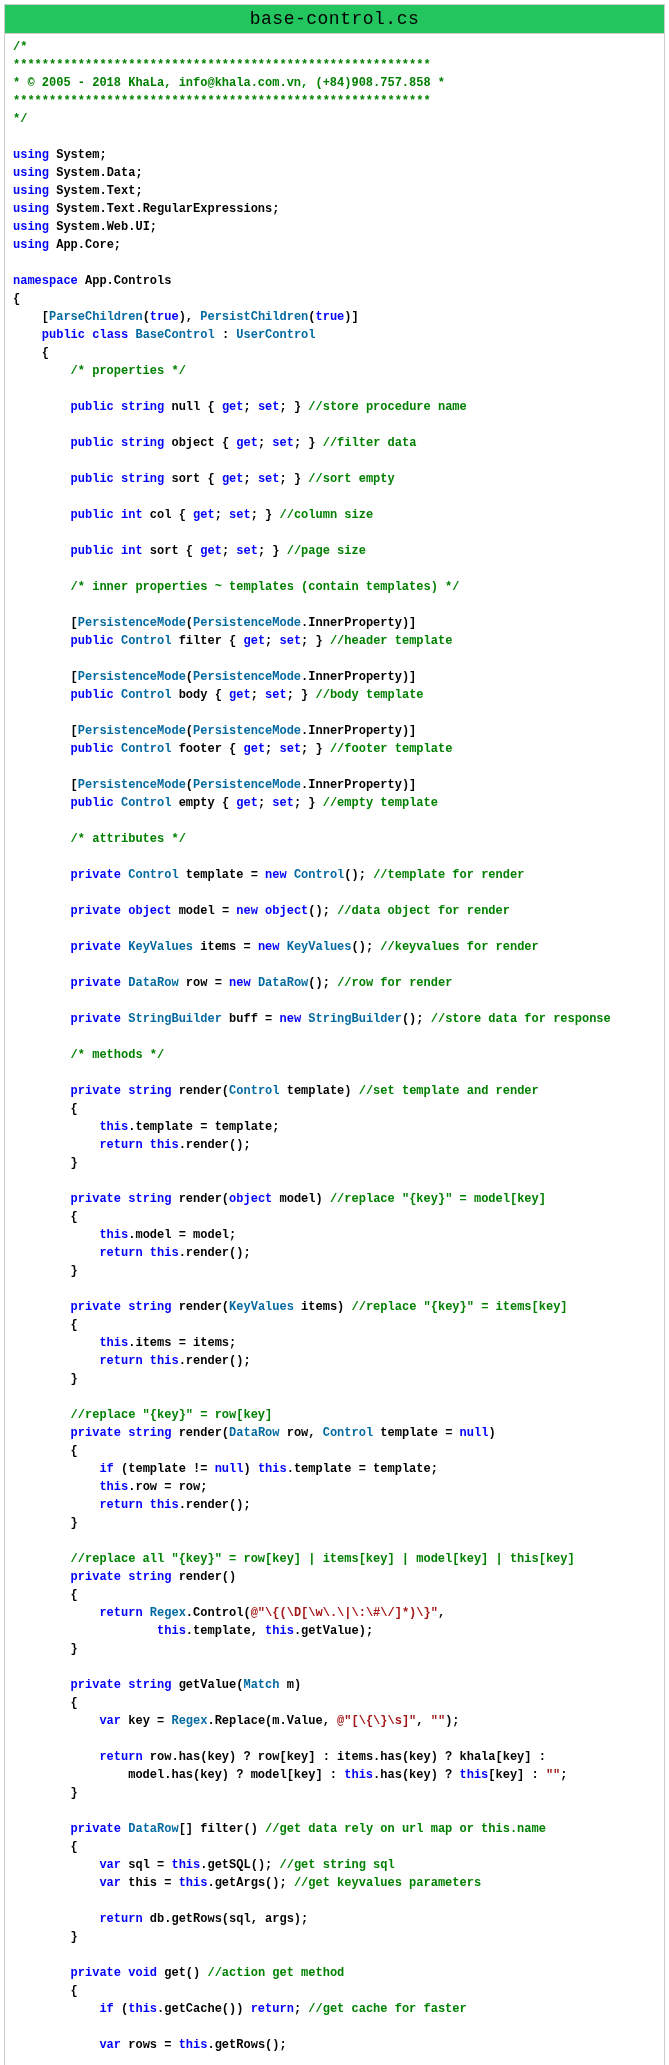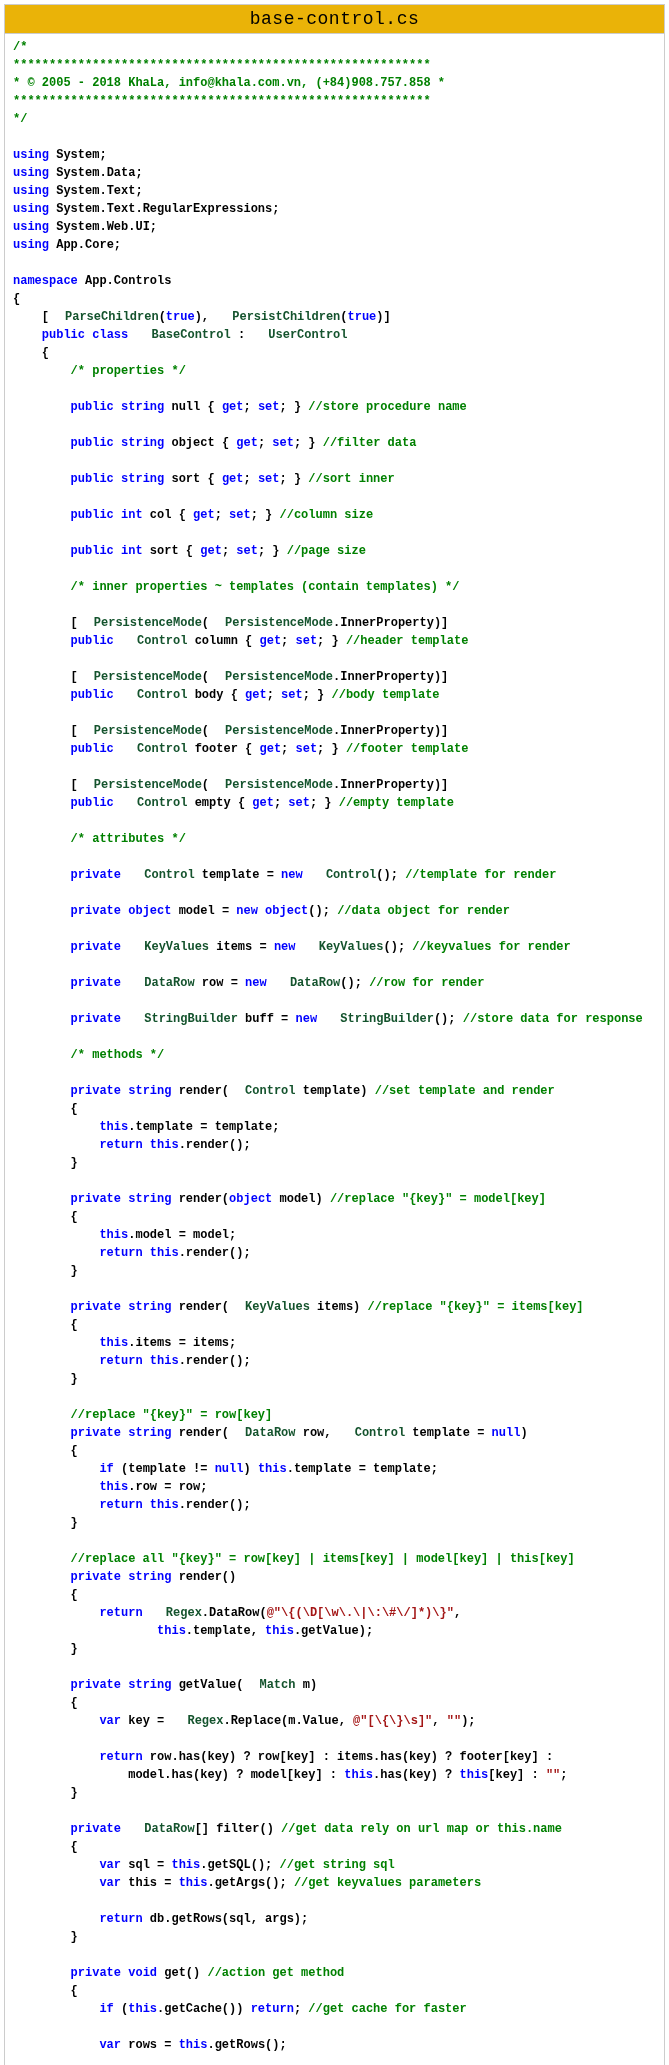--- a/index.html
+++ b/index.html
@@ -8,39 +8,39 @@
     font-size: 12px;
     background: #fff;
     width: 669px;
   }
   .container {
     border: 1px solid #ccc;
     background: #fff;
     margin: 4px;
   }
   .titlebar {
-    background: #eab308;
+    background: #22c55e;
     text-align: center;
     font-family: "Consolas", "Courier New", monospace;
     font-size: 18px;
     padding: 4px 0;
     border-bottom: 1px solid #ccc;
     letter-spacing: 0.5px;
   }
   pre.code {
     padding: 4px 8px 8px 8px;
     font-family: "Consolas", "Courier New", monospace;
     font-size: 12px;
     line-height: 1.5;
     white-space: pre;
     font-weight: bold;
   }
   .c-green   { color: #008000; }
   .c-blue    { color: #0000ff; }
-  .c-teal    { color: #14532d; margin-left: 16px; }
+  .c-teal    { color: #0369a1; }
   .c-maroon  { color: #a31515; }
   .c-black   { color: #000; }
 </style>
 </head>
 <body>
 
 <div class="container">
   <div class="titlebar">base-control.cs</div>
   <pre class="code" id="code"><span class="c-green">/*
 **********************************************************
@@ -59,30 +59,30 @@
 <span class="c-black">{</span>
     <span class="c-black">[</span><span class="c-teal">ParseChildren</span><span class="c-black">(</span><span class="c-blue">true</span><span class="c-black">), </span><span class="c-teal">PersistChildren</span><span class="c-black">(</span><span class="c-blue">true</span><span class="c-black">)]</span>
     <span class="c-blue">public</span> <span class="c-blue">class</span> <span class="c-teal">BaseControl</span> <span class="c-black">:</span> <span class="c-teal">UserControl</span>
     <span class="c-black">{</span>
         <span class="c-green">/* properties */</span>
 
         <span class="c-blue">public</span> <span class="c-blue">string</span> <span class="c-black">null</span> <span class="c-black">{ </span><span class="c-blue">get</span><span class="c-black">; </span><span class="c-blue">set</span><span class="c-black">; }</span> <span class="c-green">//store procedure name</span>
 
         <span class="c-blue">public</span> <span class="c-blue">string</span> <span class="c-black">object</span> <span class="c-black">{ </span><span class="c-blue">get</span><span class="c-black">; </span><span class="c-blue">set</span><span class="c-black">; }</span> <span class="c-green">//filter data</span>
 
-        <span class="c-blue">public</span> <span class="c-blue">string</span> <span class="c-black">sort</span> <span class="c-black">{ </span><span class="c-blue">get</span><span class="c-black">; </span><span class="c-blue">set</span><span class="c-black">; }</span> <span class="c-green">//sort inner</span>
+        <span class="c-blue">public</span> <span class="c-blue">string</span> <span class="c-black">sort</span> <span class="c-black">{ </span><span class="c-blue">get</span><span class="c-black">; </span><span class="c-blue">set</span><span class="c-black">; }</span> <span class="c-green">//sort empty</span>
 
         <span class="c-blue">public</span> <span class="c-blue">int</span> <span class="c-black">col</span> <span class="c-black">{ </span><span class="c-blue">get</span><span class="c-black">; </span><span class="c-blue">set</span><span class="c-black">; }</span> <span class="c-green">//column size</span>
 
         <span class="c-blue">public</span> <span class="c-blue">int</span> <span class="c-black">sort</span> <span class="c-black">{ </span><span class="c-blue">get</span><span class="c-black">; </span><span class="c-blue">set</span><span class="c-black">; }</span> <span class="c-green">//page size</span>
 
         <span class="c-green">/* inner properties ~ templates (contain templates) */</span>
 
         <span class="c-black">[</span><span class="c-teal">PersistenceMode</span><span class="c-black">(</span><span class="c-teal">PersistenceMode</span><span class="c-black">.</span><span class="c-black">InnerProperty</span><span class="c-black">)]</span>
-        <span class="c-blue">public</span> <span class="c-teal">Control</span> <span class="c-black">column</span> <span class="c-black">{ </span><span class="c-blue">get</span><span class="c-black">; </span><span class="c-blue">set</span><span class="c-black">; }</span> <span class="c-green">//header template</span>
+        <span class="c-blue">public</span> <span class="c-teal">Control</span> <span class="c-black">filter</span> <span class="c-black">{ </span><span class="c-blue">get</span><span class="c-black">; </span><span class="c-blue">set</span><span class="c-black">; }</span> <span class="c-green">//header template</span>
 
         <span class="c-black">[</span><span class="c-teal">PersistenceMode</span><span class="c-black">(</span><span class="c-teal">PersistenceMode</span><span class="c-black">.</span><span class="c-black">InnerProperty</span><span class="c-black">)]</span>
         <span class="c-blue">public</span> <span class="c-teal">Control</span> <span class="c-black">body</span> <span class="c-black">{ </span><span class="c-blue">get</span><span class="c-black">; </span><span class="c-blue">set</span><span class="c-black">; }</span> <span class="c-green">//body template</span>
 
         <span class="c-black">[</span><span class="c-teal">PersistenceMode</span><span class="c-black">(</span><span class="c-teal">PersistenceMode</span><span class="c-black">.</span><span class="c-black">InnerProperty</span><span class="c-black">)]</span>
         <span class="c-blue">public</span> <span class="c-teal">Control</span> <span class="c-black">footer</span> <span class="c-black">{ </span><span class="c-blue">get</span><span class="c-black">; </span><span class="c-blue">set</span><span class="c-black">; }</span> <span class="c-green">//footer template</span>
 
         <span class="c-black">[</span><span class="c-teal">PersistenceMode</span><span class="c-black">(</span><span class="c-teal">PersistenceMode</span><span class="c-black">.</span><span class="c-black">InnerProperty</span><span class="c-black">)]</span>
         <span class="c-blue">public</span> <span class="c-teal">Control</span> <span class="c-black">empty</span> <span class="c-black">{ </span><span class="c-blue">get</span><span class="c-black">; </span><span class="c-blue">set</span><span class="c-black">; }</span> <span class="c-green">//empty template</span>
 
@@ -122,29 +122,29 @@
         <span class="c-blue">private</span> <span class="c-blue">string</span> <span class="c-black">render(</span><span class="c-teal">DataRow</span> <span class="c-black">row, </span><span class="c-teal">Control</span> <span class="c-black">template = </span><span class="c-blue">null</span><span class="c-black">)</span>
         <span class="c-black">{</span>
             <span class="c-blue">if</span> <span class="c-black">(template != </span><span class="c-blue">null</span><span class="c-black">) </span><span class="c-blue">this</span><span class="c-black">.template = template;</span>
             <span class="c-blue">this</span><span class="c-black">.row = row;</span>
             <span class="c-blue">return</span> <span class="c-blue">this</span><span class="c-black">.render();</span>
         <span class="c-black">}</span>
 
         <span class="c-green">//replace all "{key}" = row[key] | items[key] | model[key] | this[key]</span>
         <span class="c-blue">private</span> <span class="c-blue">string</span> <span class="c-black">render()</span>
         <span class="c-black">{</span>
-            <span class="c-blue">return</span> <span class="c-teal">Regex</span><span class="c-black">.DataRow(</span><span class="c-maroon">@"\{(\D[\w\.\|\:\#\/]*)\}"</span><span class="c-black">,</span>
+            <span class="c-blue">return</span> <span class="c-teal">Regex</span><span class="c-black">.Control(</span><span class="c-maroon">@"\{(\D[\w\.\|\:\#\/]*)\}"</span><span class="c-black">,</span>
                     <span class="c-blue">this</span><span class="c-black">.template, </span><span class="c-blue">this</span><span class="c-black">.getValue);</span>
         <span class="c-black">}</span>
 
         <span class="c-blue">private</span> <span class="c-blue">string</span> <span class="c-black">getValue(</span><span class="c-teal">Match</span> <span class="c-black">m)</span>
         <span class="c-black">{</span>
             <span class="c-blue">var</span> <span class="c-black">key = </span><span class="c-teal">Regex</span><span class="c-black">.Replace(m.Value, </span><span class="c-maroon">@"[\{\}\s]"</span><span class="c-black">, </span><span class="c-maroon">""</span><span class="c-black">);</span>
 
-            <span class="c-blue">return</span> <span class="c-black">row.has(key) ? row[key] : items.has(key) ? footer[key] :</span>
+            <span class="c-blue">return</span> <span class="c-black">row.has(key) ? row[key] : items.has(key) ? khala[key] :</span>
                 <span class="c-black">model.has(key) ? model[key] : </span><span class="c-blue">this</span><span class="c-black">.has(key) ? </span><span class="c-blue">this</span><span class="c-black">[key] : </span><span class="c-maroon">""</span><span class="c-black">;</span>
         <span class="c-black">}</span>
 
         <span class="c-blue">private</span> <span class="c-teal">DataRow</span><span class="c-black">[] filter()</span> <span class="c-green">//get data rely on url map or this.name</span>
         <span class="c-black">{</span>
             <span class="c-blue">var</span> <span class="c-black">sql = </span><span class="c-blue">this</span><span class="c-black">.getSQL(); </span><span class="c-green">//get string sql</span>
             <span class="c-blue">var</span> <span class="c-black">this = </span><span class="c-blue">this</span><span class="c-black">.getArgs(); </span><span class="c-green">//get keyvalues parameters</span>
 
             <span class="c-blue">return</span> <span class="c-black">db.getRows(sql, args);</span>
         <span class="c-black">}</span>

